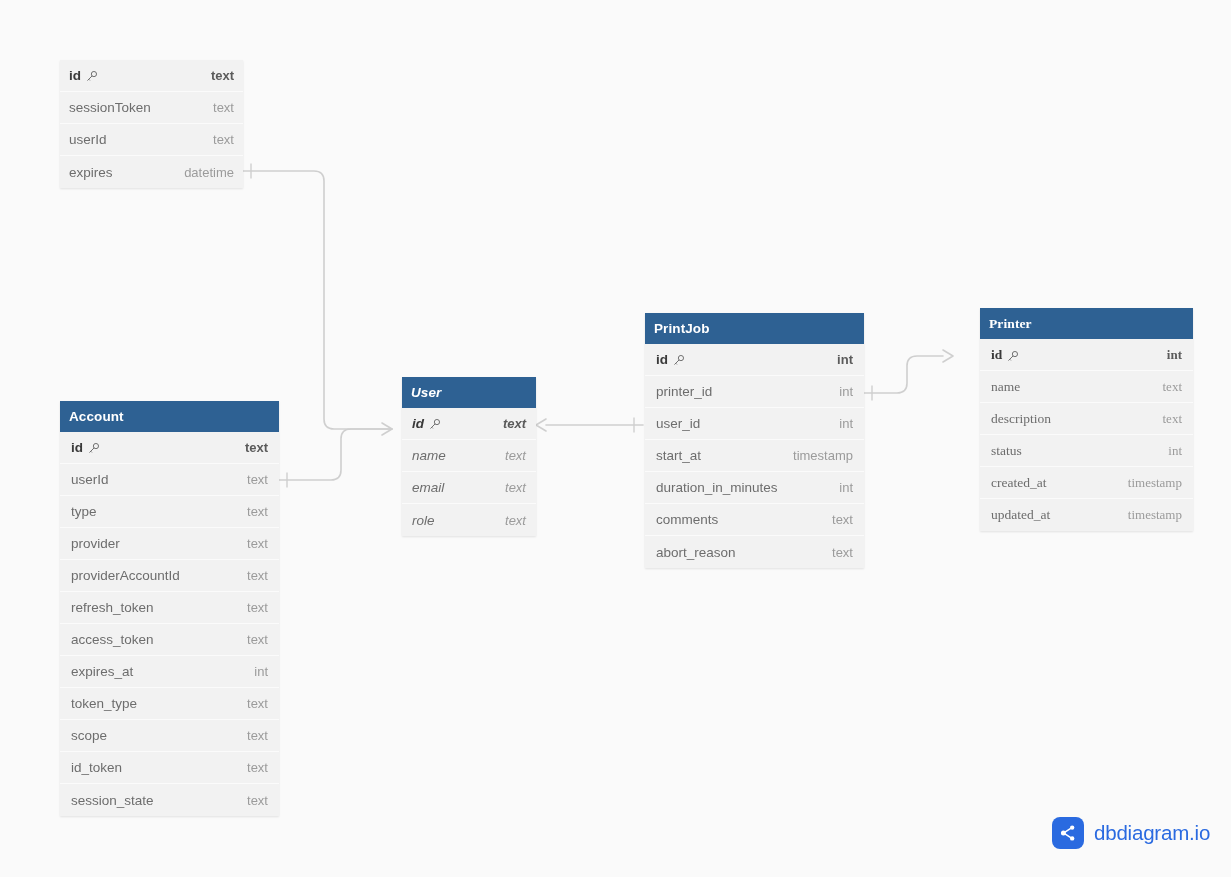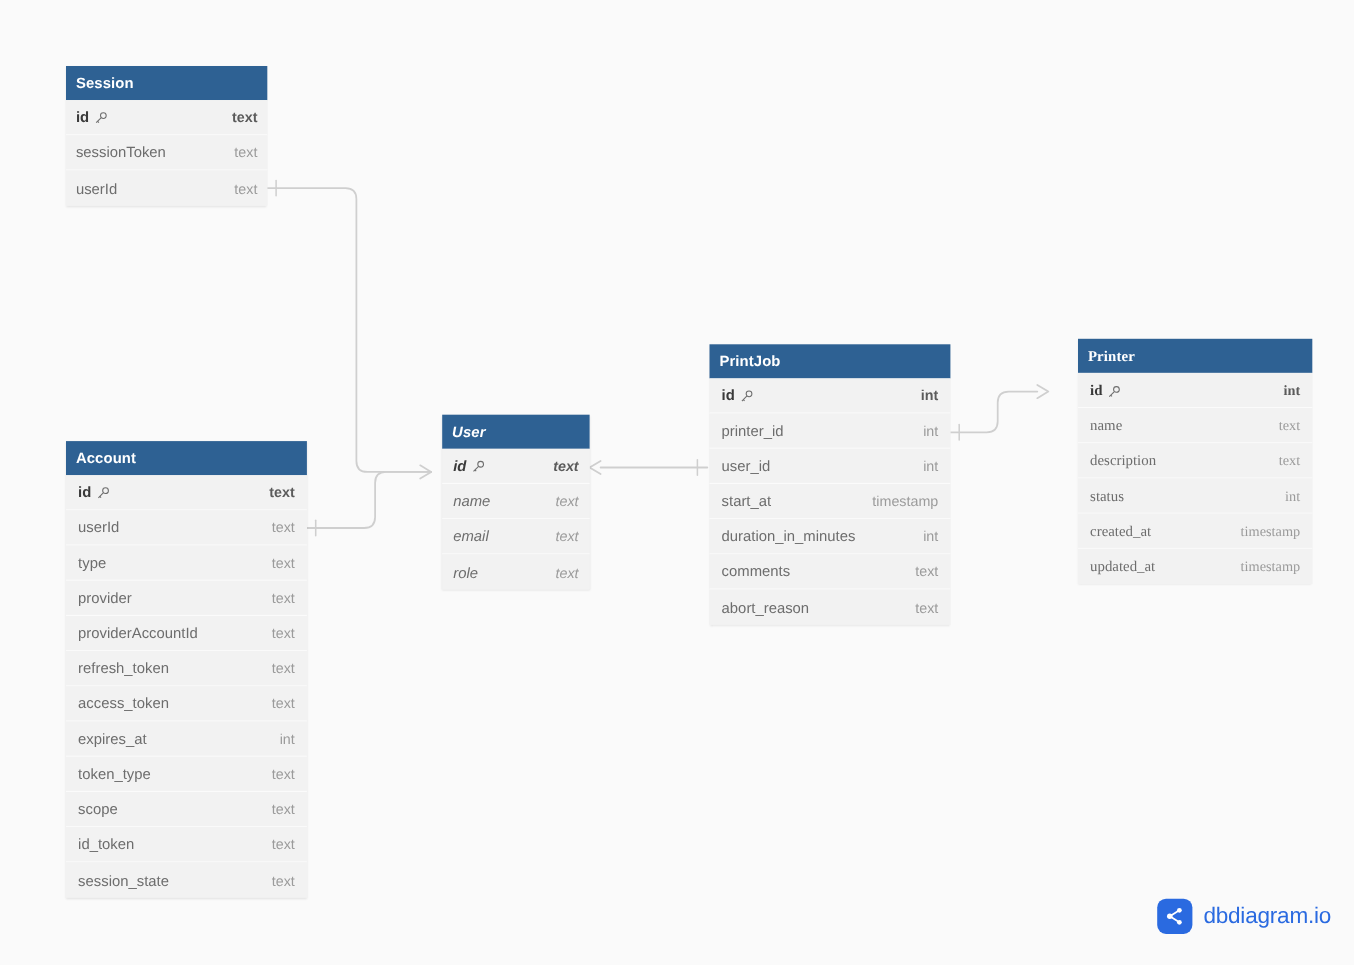--- a/index.html
+++ b/index.html
@@ -129,43 +129,44 @@
       <g>
         <path d="M 864 393 L 897 393 Q 907 393 907 383 L 907 366 Q 907 356 917 356 L 943 356"></path>
         <line x1="872" y1="386" x2="872" y2="400" stroke-width="1.4"></line>
         <path d="M 953 356 L 943 350 M 953 356 L 943 362"></path>
       </g>
 
     </g>
   </svg>
 
   <div class="table" id="tbl-session">
-    <div class="table-header">
-      <span>Session</span>
-    </div>
     <div class="field pk">
       <span class="field-name">
         <span>id</span>
         <span class="key-icon">
             <svg width="13" height="13" viewBox="0 0 16 16">
               <circle cx="11" cy="5" r="3.2" fill="none" stroke="#6d6d6d" stroke-width="1.2"></circle>
               <path d="M8.7 7.3 L3 13" fill="none" stroke="#6d6d6d" stroke-width="1.2"></path>
               <path d="M4.6 11.4 L6 12.8" fill="none" stroke="#6d6d6d" stroke-width="1.2"></path>
             </svg>
           </span>
       </span>
       <span class="field-type">text</span>
     </div>
     <div class="field">
       <span class="field-name">sessionToken</span>
       <span class="field-type">text</span>
     </div>
     <div class="field">
       <span class="field-name">userId</span>
       <span class="field-type">text</span>
+    </div>
+    <div class="field">
+      <span class="field-name">expires</span>
+      <span class="field-type">datetime</span>
     </div>
   </div>
 
   <div class="table" id="tbl-account">
     <div class="table-header">
       <span>Account</span>
     </div>
     <div class="field pk">
       <span class="field-name">
         <span>id</span>

